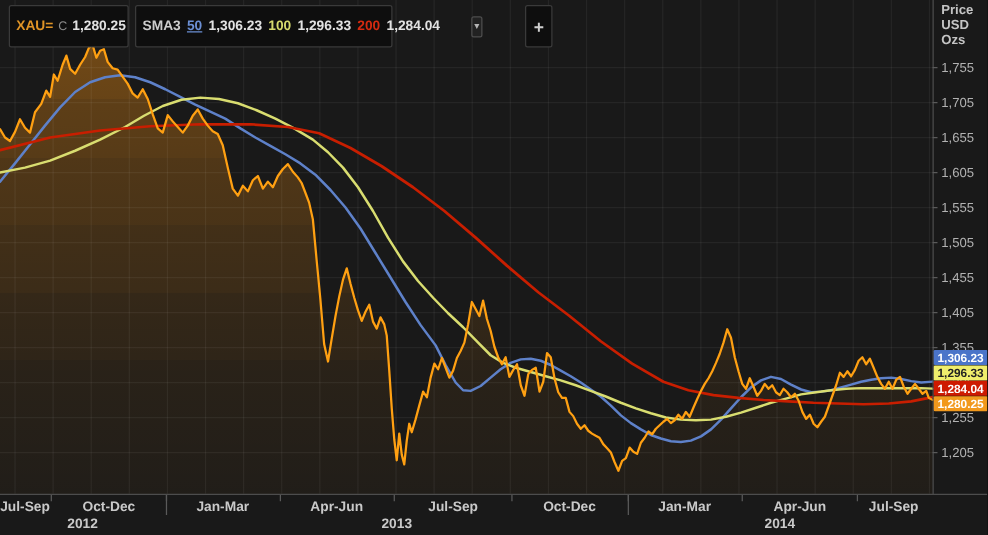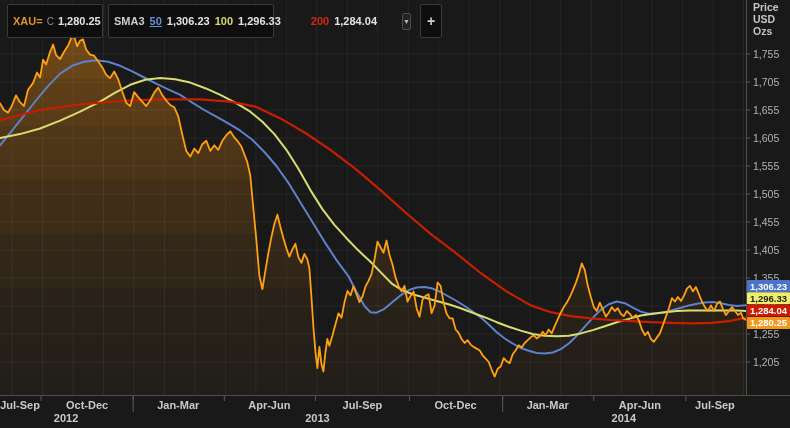--- a/index.html
+++ b/index.html
@@ -155,28 +155,28 @@
     <span style="display:flex;gap:4px;align-items:center;">
       <span class="ric">XAU=</span>
       <span class="fld">C</span>
       <span class="val">1,280.25</span>
     </span>
     <span class="dd-btn">
       <span>▼</span>
     </span>
   </div>
 
-  <div class="tb-box" style="left:108px;width:166px;justify-content:space-between;">
+  <div class="tb-box" style="left:108px;width:206px;justify-content:space-between;">
     <span style="display:flex;gap:5px;align-items:center;">
       <span>SMA3</span>
       <span style="color: rgb(107, 143, 212); text-decoration: underline;">50</span>
       <span class="val">1,306.23</span>
       <span style="color: rgb(214, 218, 110);">100</span>
       <span class="val">1,296.33</span>
-      <span style="color: rgb(212, 42, 16); margin-left: 25px;">200</span>
+      <span style="color: rgb(212, 42, 16);">200</span>
       <span class="val">1,284.04</span>
     </span>
     <span class="dd-btn">
       <span>▼</span>
     </span>
   </div>
 
 
   <div class="tb-box plus" style="left:420px;width:22px;">
     <span>+</span>

